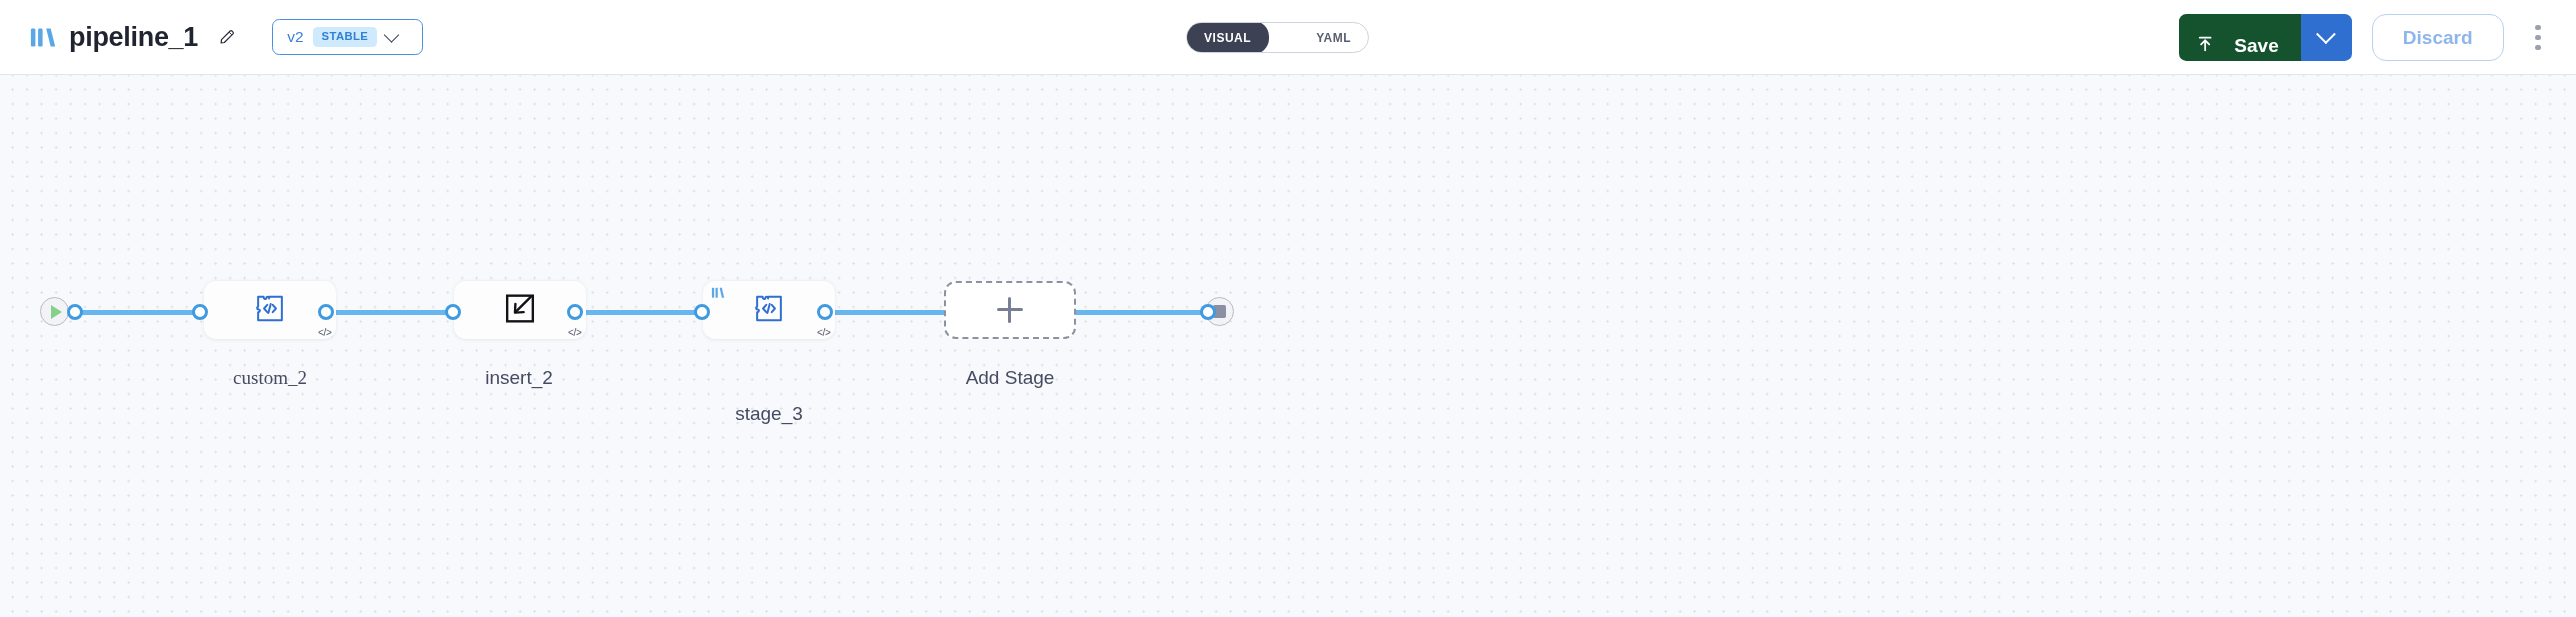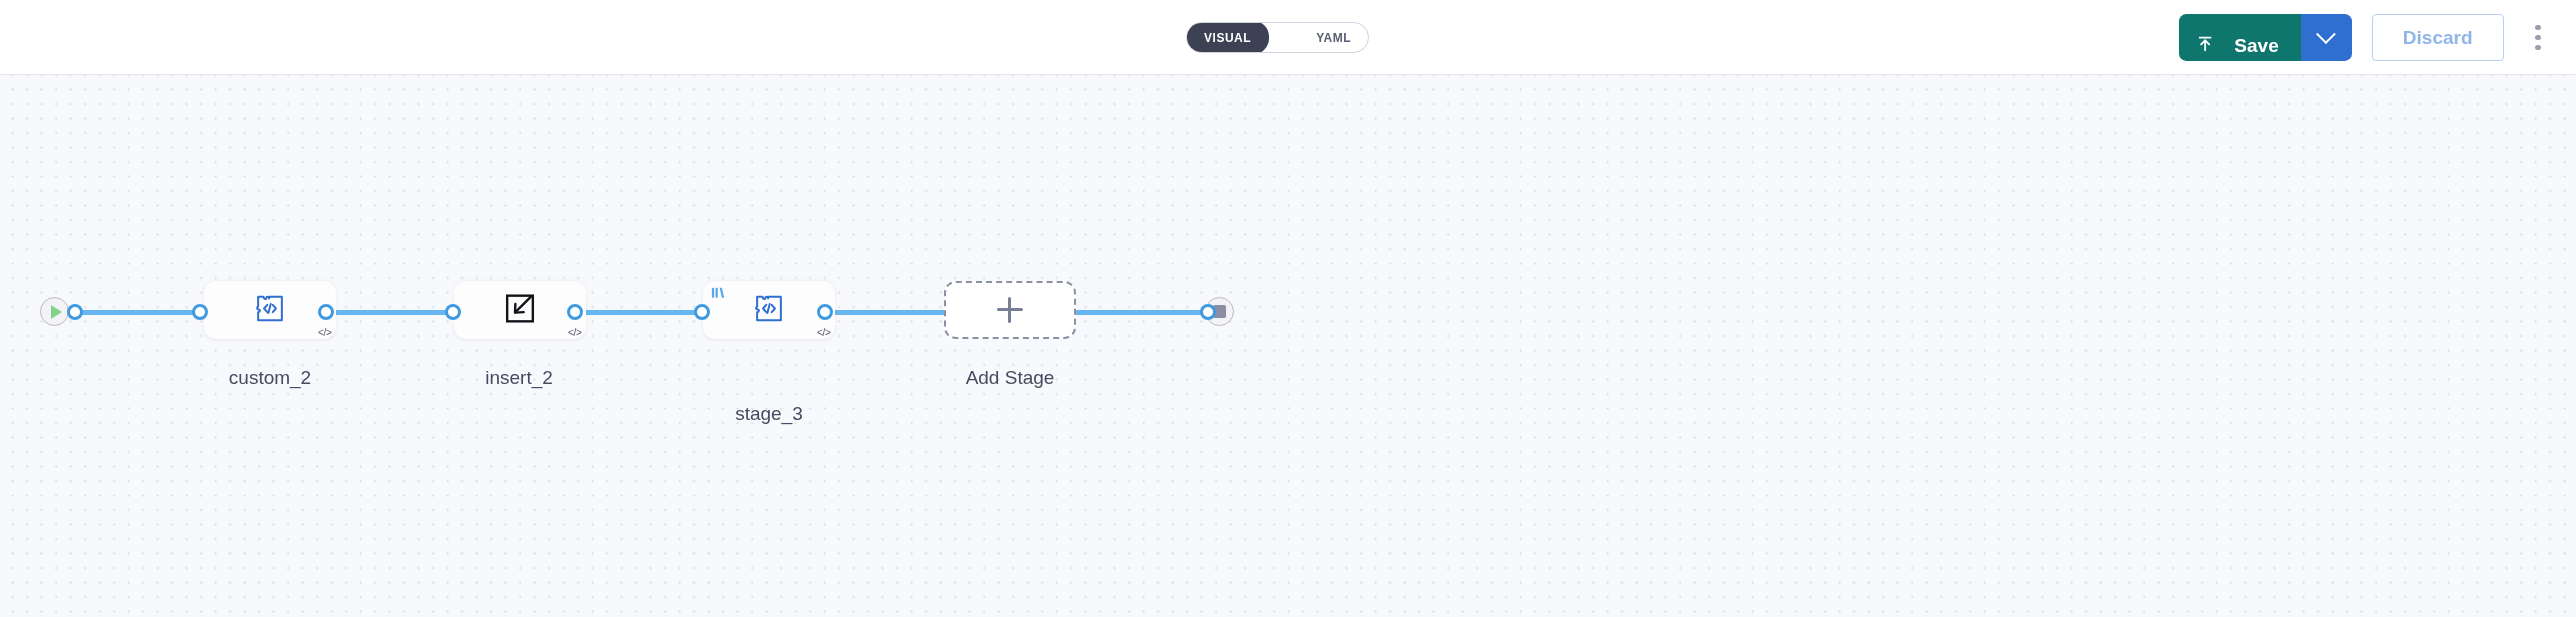--- a/index.html
+++ b/index.html
@@ -164,21 +164,21 @@
   }
 
   .save-group {
     display: flex;
     align-items: stretch;
     height: 47px;
     border-radius: 7.3px;
     overflow: hidden;
   }
   .save-btn {
-    background: #0f766e;
+    background: #14532d;
     color: #ffffff;
     display: flex;
     align-items: center;
     justify-content: center;
     gap: 21px;
     padding: 16px 22px 0 18px;
     font-size: 19px;
     font-weight: bold;
     cursor: pointer;
     border: none;
@@ -200,21 +200,21 @@
     border-right: 2.7px solid #ffffff;
     border-bottom: 2.7px solid #ffffff;
     transform: rotate(45deg) translate(-2.7px, -2.7px);
   }
 
   .discard-btn {
     margin-left: 20px;
     height: 47px;
     min-width: 132px;
     border: 0.9px solid #b9d2f2;
-    border-radius: 4px;
+    border-radius: 14px;
     background: #ffffff;
     color: #8fb6ea;
     font-size: 19px;
     font-weight: bold;
     display: flex;
     align-items: center;
     justify-content: center;
     cursor: pointer;
     font-family: inherit;
     box-sizing: border-box;
@@ -388,20 +388,46 @@
     border-radius: 1.8px;
   }
 </style>
 </head>
 <body>
 
 <div class="app">
 
   <div class="header">
 
+    <div class="header-left">
+
+      <span class="brand-logo">
+        <svg width="29" height="27" viewBox="0 0 32 30" xmlns="http://www.w3.org/2000/svg">
+          <rect x="2" y="5" width="5" height="20" rx="1.5" fill="#5aa7e8"></rect>
+          <rect x="10" y="5" width="5" height="20" rx="1.5" fill="#5aa7e8"></rect>
+          <path d="M19 5 L24 5 L29 25 L24 25 Z" fill="#5aa7e8"></path>
+        </svg>
+      </span>
+
+      <span class="page-title">pipeline_1</span>
+
+      <span class="edit-pencil-btn">
+        <svg width="20" height="20" viewBox="0 0 24 24" fill="none" xmlns="http://www.w3.org/2000/svg">
+          <path d="M5 19 L5.4 15.2 L15.8 4.8 C16.4 4.2 17.3 4.2 17.9 4.8 L19.2 6.1 C19.8 6.7 19.8 7.6 19.2 8.2 L8.8 18.6 L5 19 Z" stroke="#2b2f3a" stroke-width="1.5" stroke-linejoin="round" fill="#ffffff"></path>
+          <path d="M14.6 6.2 L17.8 9.4" stroke="#2b2f3a" stroke-width="1.2"></path>
+        </svg>
+      </span>
+
+      <div class="version-select">
+        <span class="version-label">v2</span>
+        <span class="version-badge">STABLE</span>
+        <span class="chev"></span>
+      </div>
+
+    </div>
 
     <div class="view-toggle">
       <div class="toggle-opt active">VISUAL</div>
       <div class="toggle-opt inactive">YAML</div>
     </div>
 
     <div class="header-right">
       <div class="save-group">
         <div class="save-btn">
           <span>
@@ -449,21 +475,21 @@
           <svg width="33" height="31" viewBox="0 0 36 34" fill="none" xmlns="http://www.w3.org/2000/svg">
             <path d="M11 4 C11 7 14 7.5 14 5.5 C14 3.5 17 3.5 17 6 L17 4 L31 4 L31 30 L5 30 L5 21 C7.5 21 7.5 18 5.5 18 C3.5 18 3.5 15 5 15 L5 4 Z" stroke="#2f6fd0" stroke-width="2.2" stroke-linejoin="round" fill="#ffffff"></path>
             <path d="M15 13 L11.5 17 L15 21" stroke="#2f6fd0" stroke-width="2.2" stroke-linecap="round" stroke-linejoin="round"></path>
             <path d="M21 13 L24.5 17 L21 21" stroke="#2f6fd0" stroke-width="2.2" stroke-linecap="round" stroke-linejoin="round"></path>
             <path d="M18.8 12 L16.2 22" stroke="#2f6fd0" stroke-width="2.2" stroke-linecap="round"></path>
           </svg>
         </span>
         <span class="node-badge-code">&lt;/&gt;</span>
       </div>
       <div class="port" style="left:318px;"></div>
-      <div class="node-label" style="left:270px;">custom_2</div>
+      <div class="node-label" style="left:270px;font-family:Liberation Serif, serif;">custom_2</div>
 
       <div class="port" style="left:445px;"></div>
       <div class="node" style="left:454px; width:132px;">
         <span class="node-icon">
           <svg width="33" height="33" viewBox="0 0 36 36" fill="none" xmlns="http://www.w3.org/2000/svg">
             <rect x="4" y="4" width="28" height="28" stroke="#111318" stroke-width="2.6" fill="none"></rect>
             <path d="M30 5 L13 22" stroke="#111318" stroke-width="2.6" stroke-linecap="round"></path>
             <path d="M22 22 L12.5 22.5 L13 13" stroke="#111318" stroke-width="2.6" stroke-linecap="round" stroke-linejoin="round" fill="none"></path>
           </svg>
         </span>

